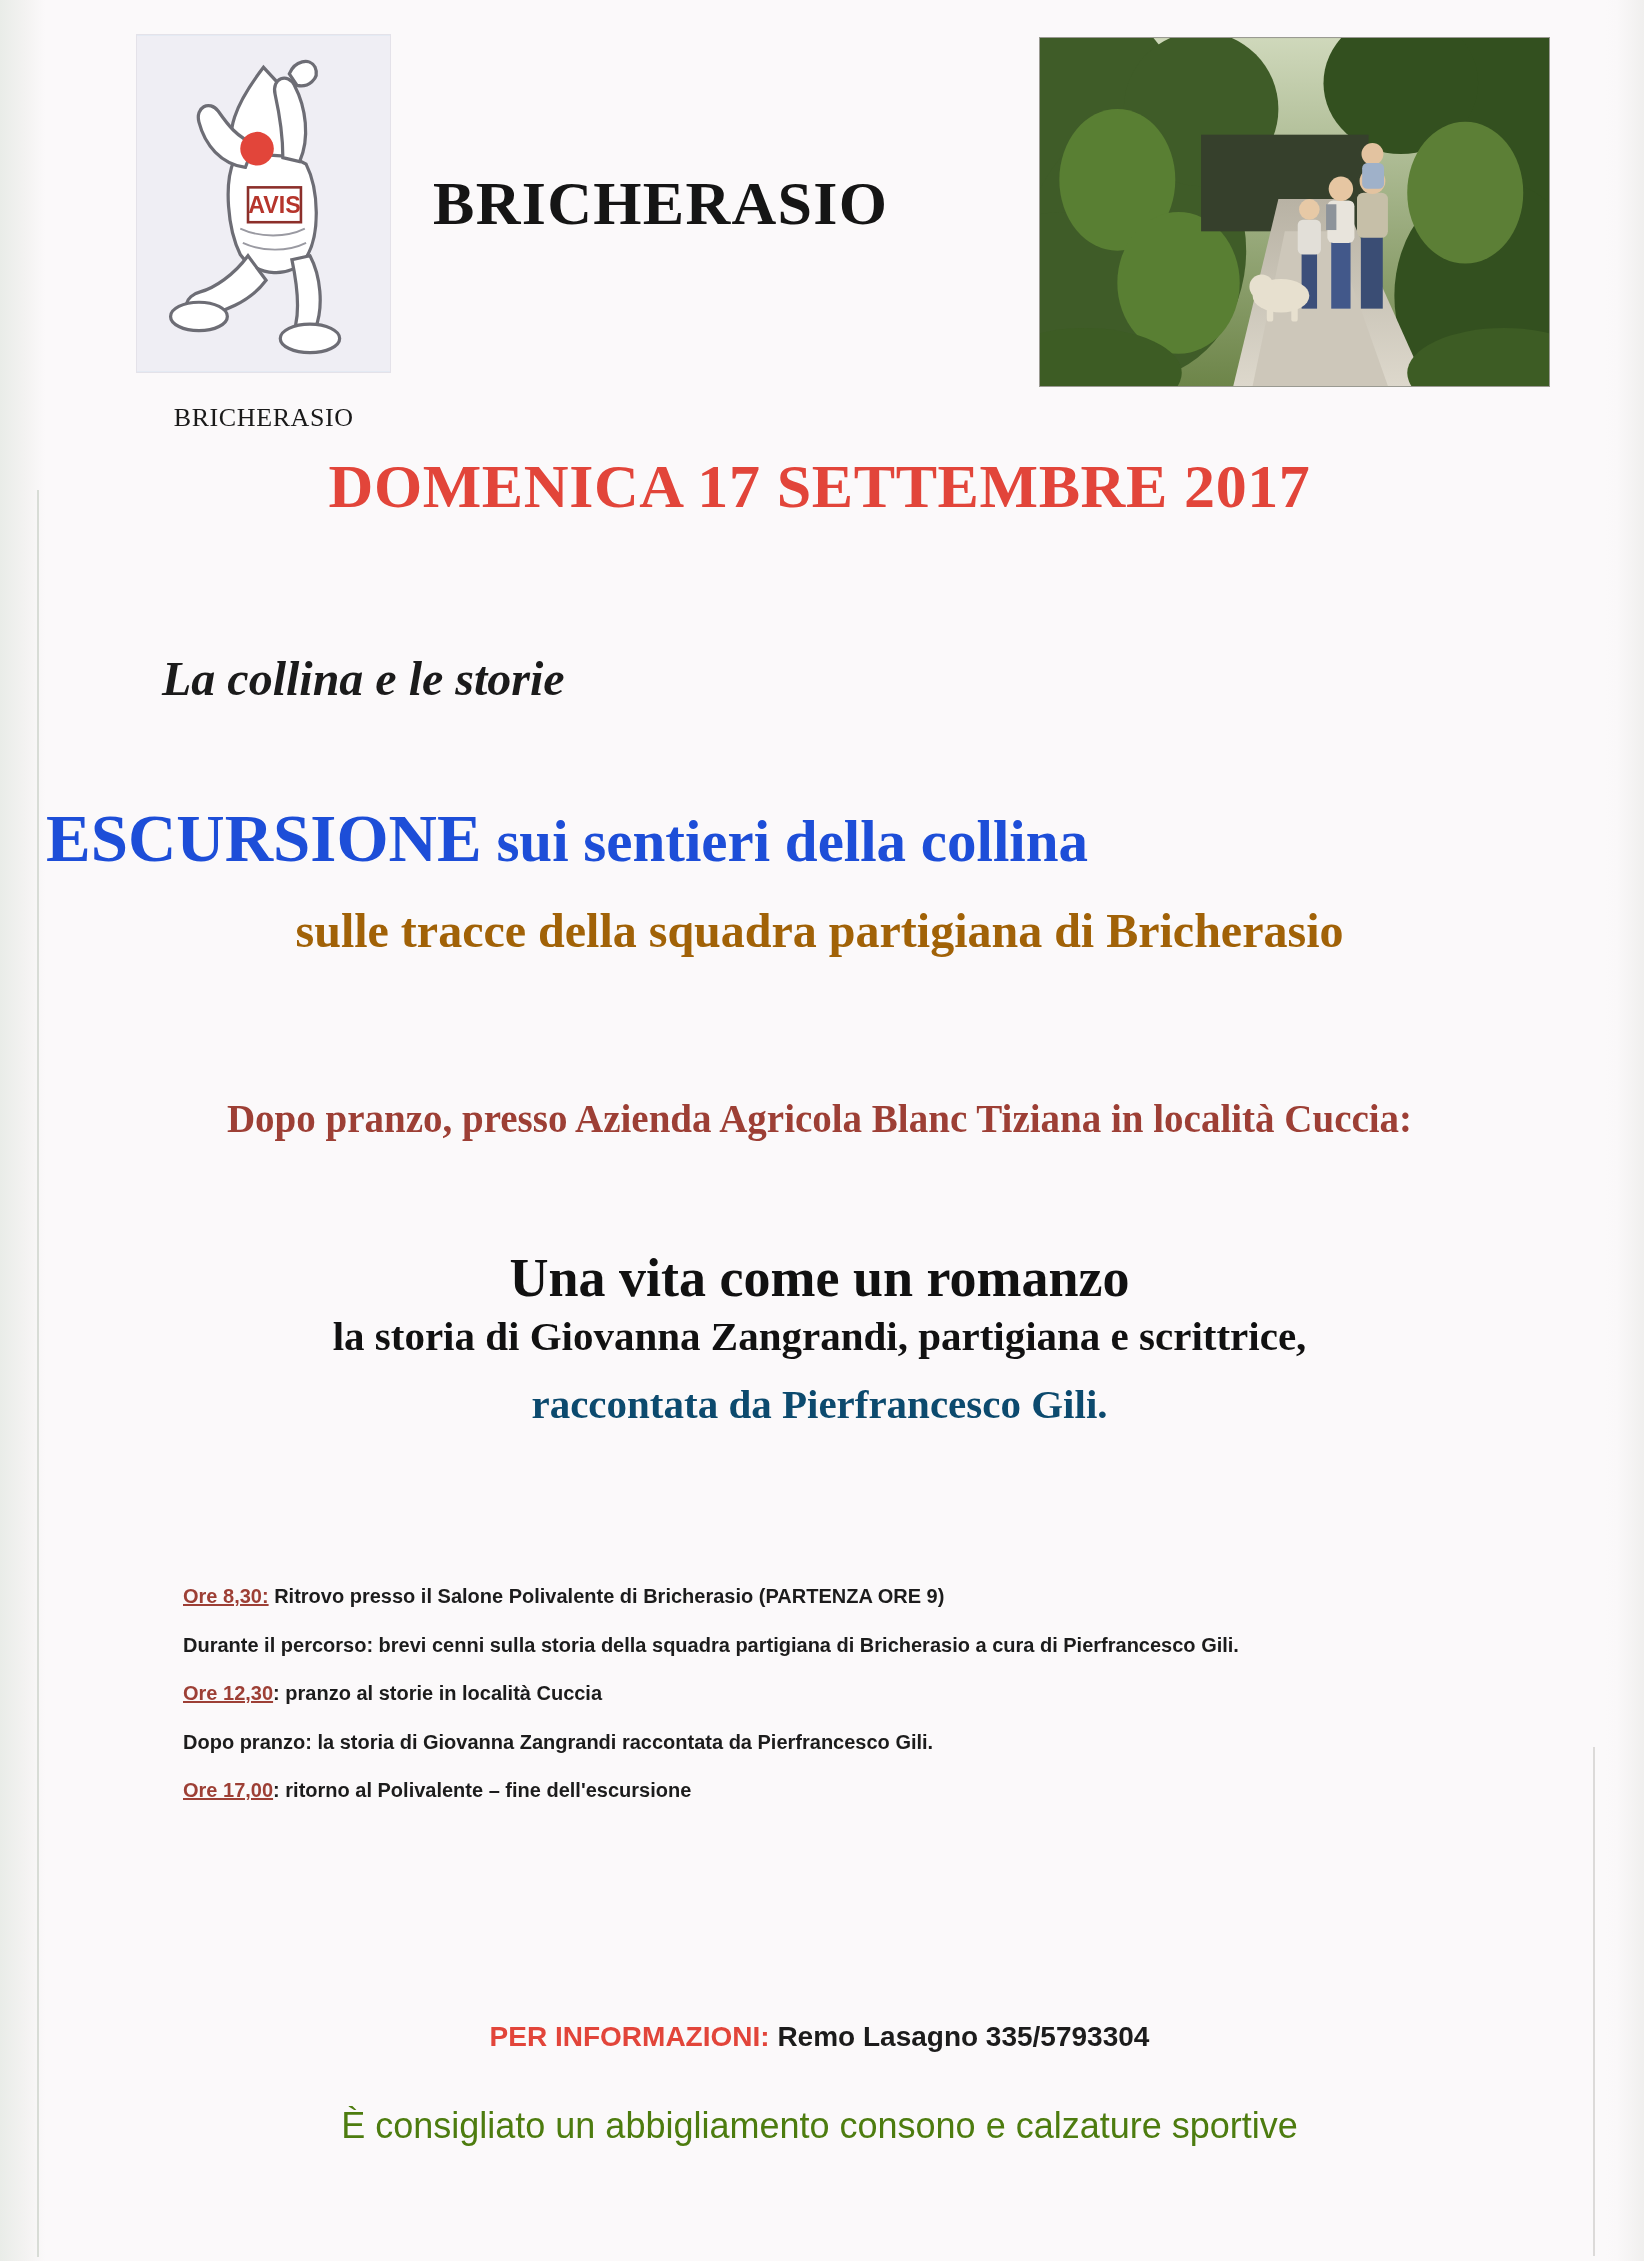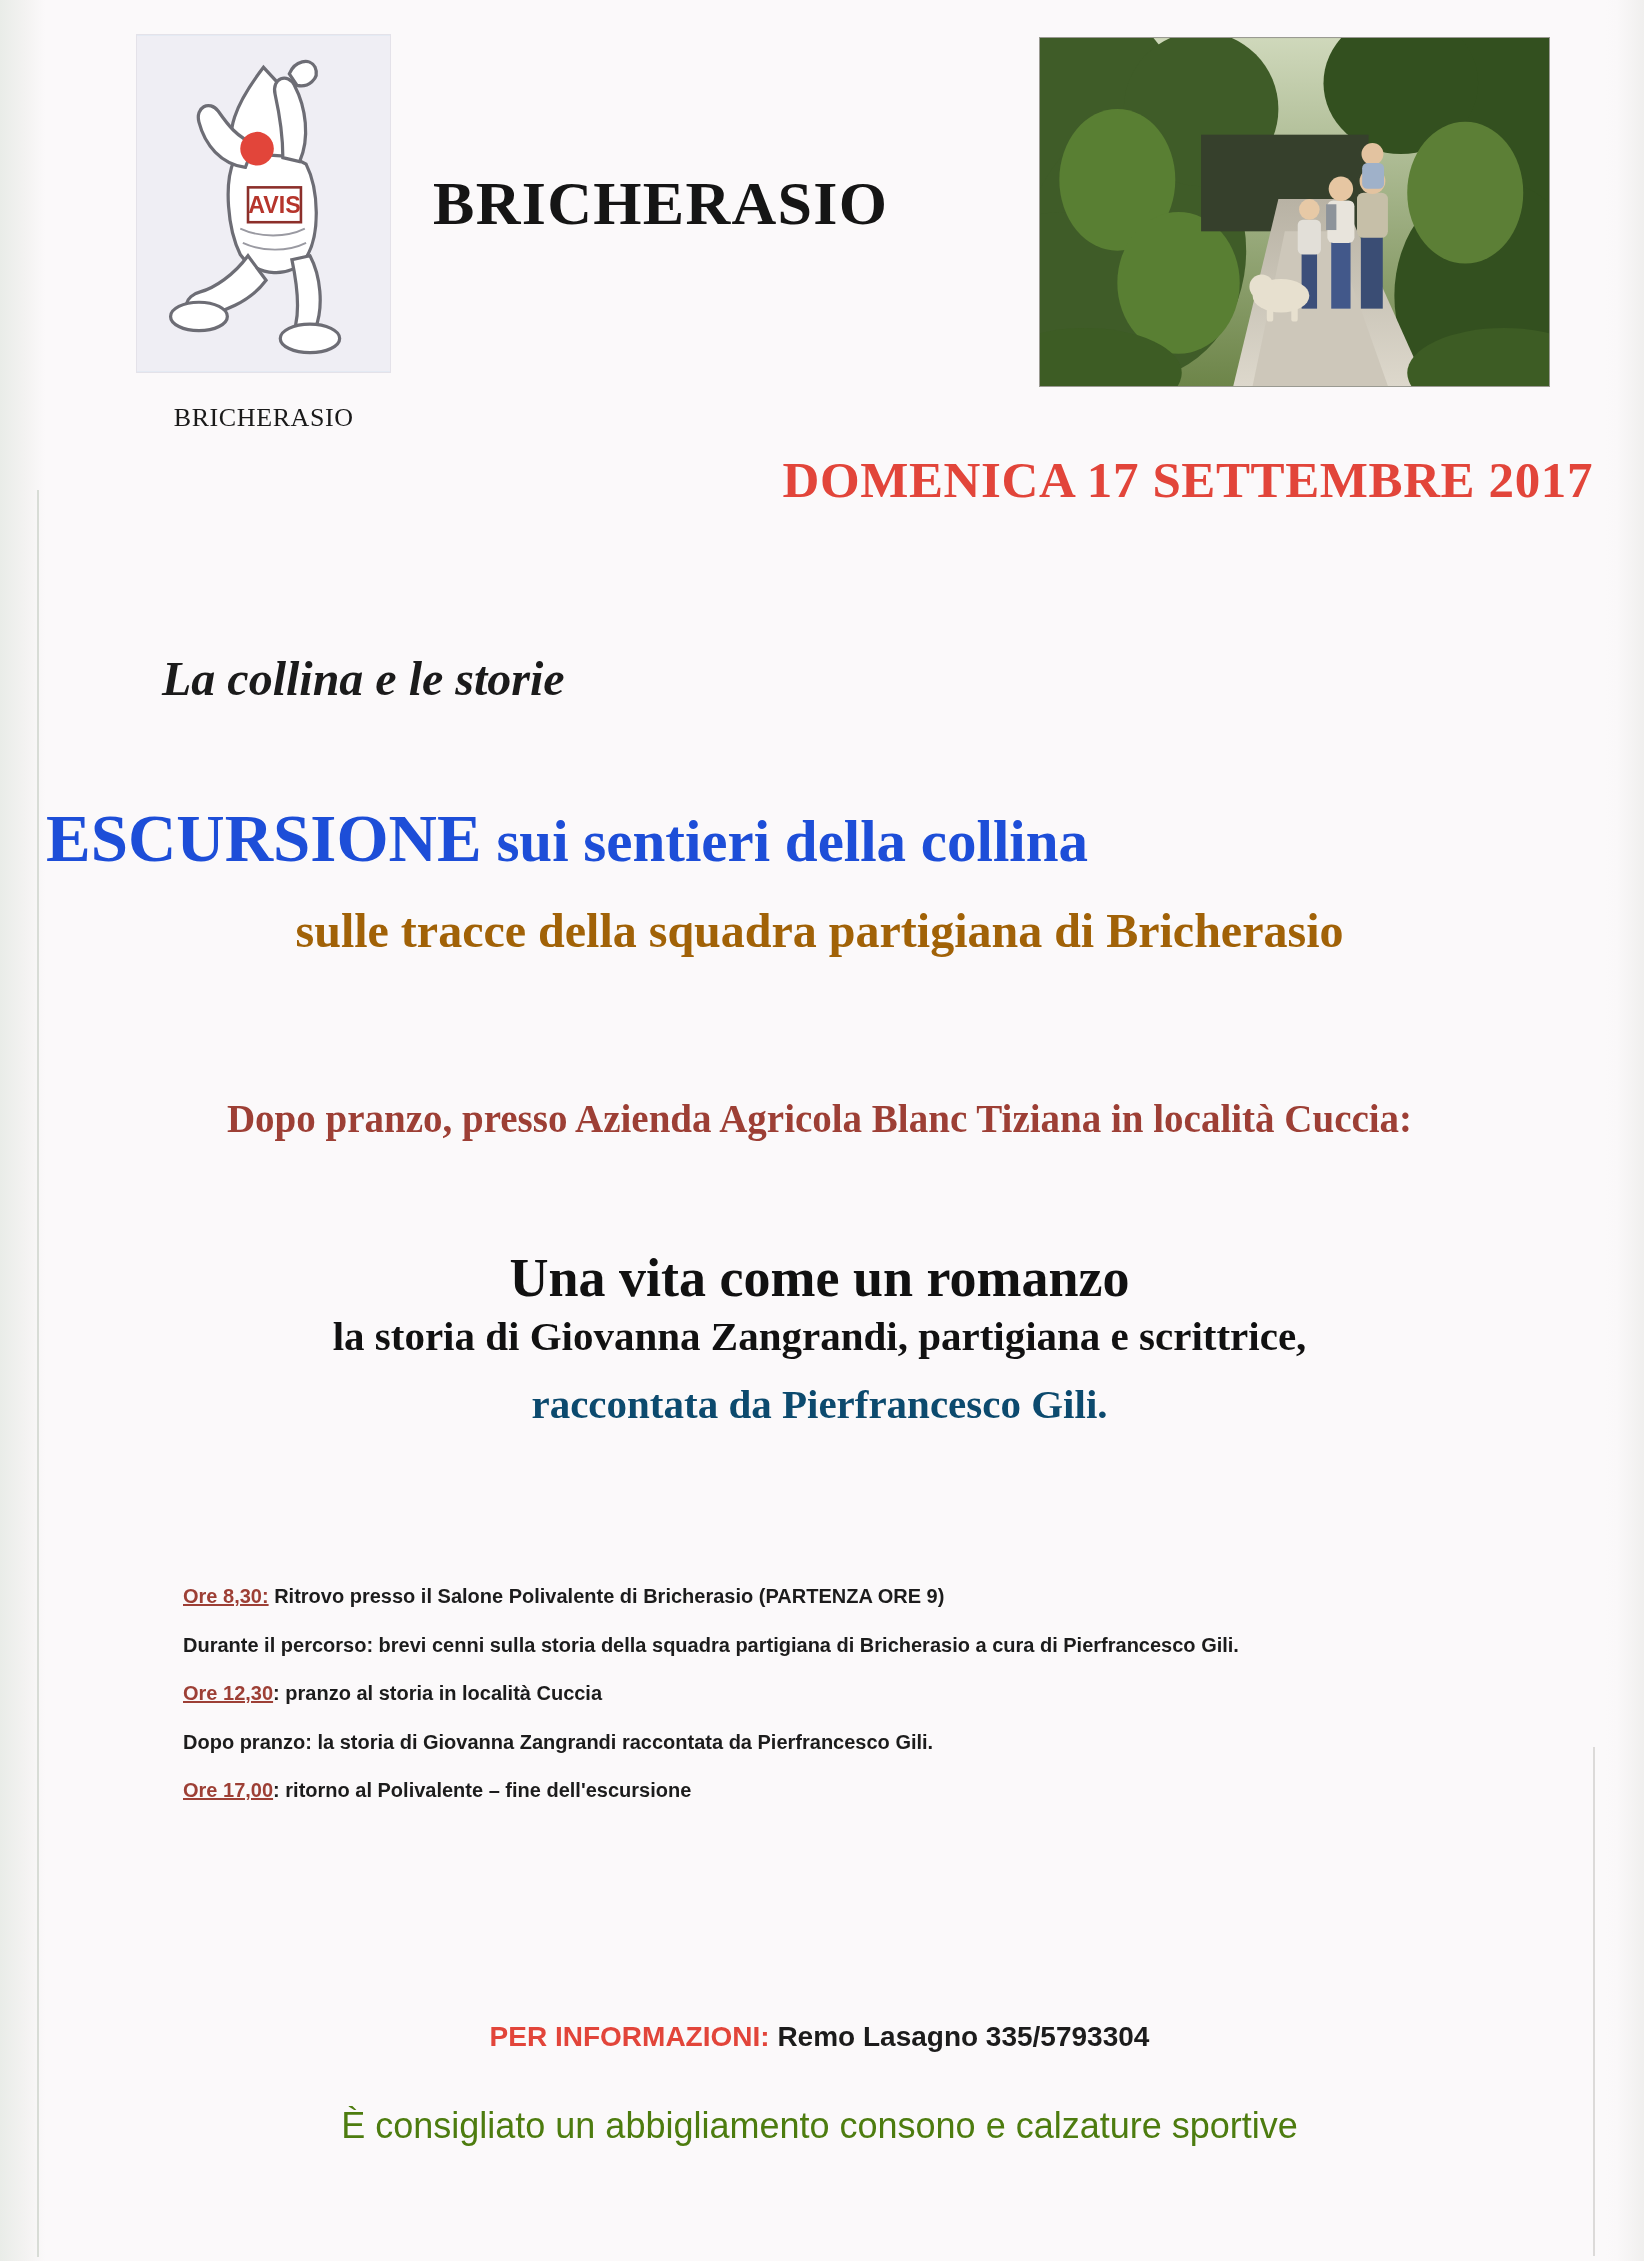--- a/index.html
+++ b/index.html
@@ -107,24 +107,24 @@
     border: 1.3px solid #9a9a92;
     overflow: hidden;
     background: #4a6233;
   }
 
   
   .date-line {
     position: absolute;
     left: 0; top: 451px;
     width: 1547px;
-    text-align: right;
-    font-family: "Liberation Serif", serif;
-    font-weight: bold;
-    font-size: 51px;
+    text-align: center;
+    font-family: "Liberation Serif", serif;
+    font-weight: bold;
+    font-size: 62px;
     color: #e2453a;
     letter-spacing: 0.6px;
   }
 
   .subtitle-italic {
     position: absolute;
     left: 116px;
     top: 651px;
     font-family: "Liberation Serif", serif;
     font-weight: bold;
@@ -385,21 +385,21 @@
     <div class="talk-sub-2">raccontata da Pierfrancesco Gili.</div>
 
     <div class="programme">
       <div class="prog-item">
         <span class="prog-time">Ore 8,30:</span><span> Ritrovo presso il Salone Polivalente di Bricherasio (PARTENZA ORE 9)</span>
       </div>
       <div class="prog-item">
         <span>Durante il percorso: brevi cenni sulla storia della squadra partigiana di Bricherasio a cura di Pierfrancesco Gili.</span>
       </div>
       <div class="prog-item">
-        <span class="prog-time">Ore 12,30</span><span>: pranzo al storia in località Cuccia</span>
+        <span class="prog-time">Ore 12,30</span><span>: pranzo al storie in località Cuccia</span>
       </div>
       <div class="prog-item">
         <span>Dopo pranzo: la storia di Giovanna Zangrandi raccontata da Pierfrancesco Gili.</span>
       </div>
       <div class="prog-item">
         <span class="prog-time">Ore 17,00</span><span>: ritorno al Polivalente – fine dell'escursione</span>
       </div>
     </div>
 
     <div class="info-line">

